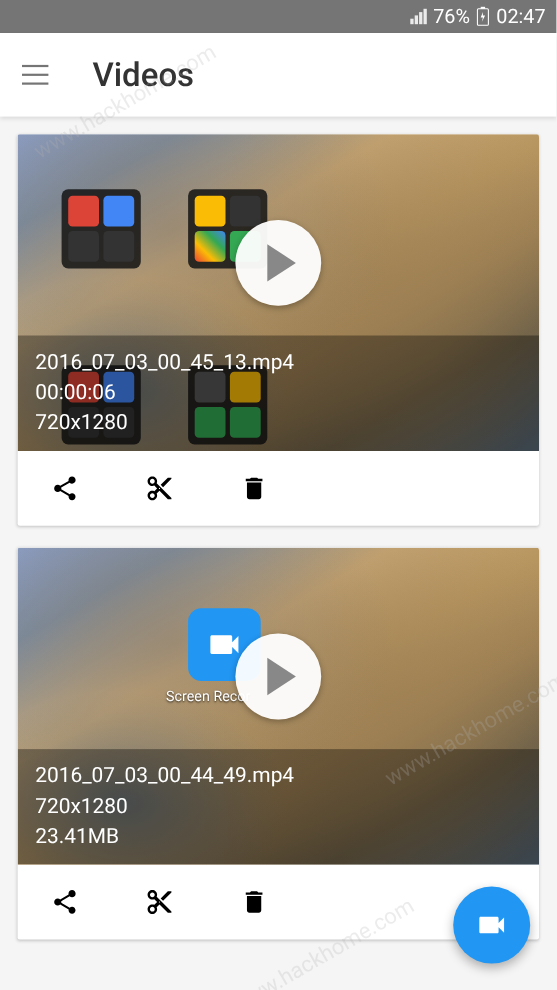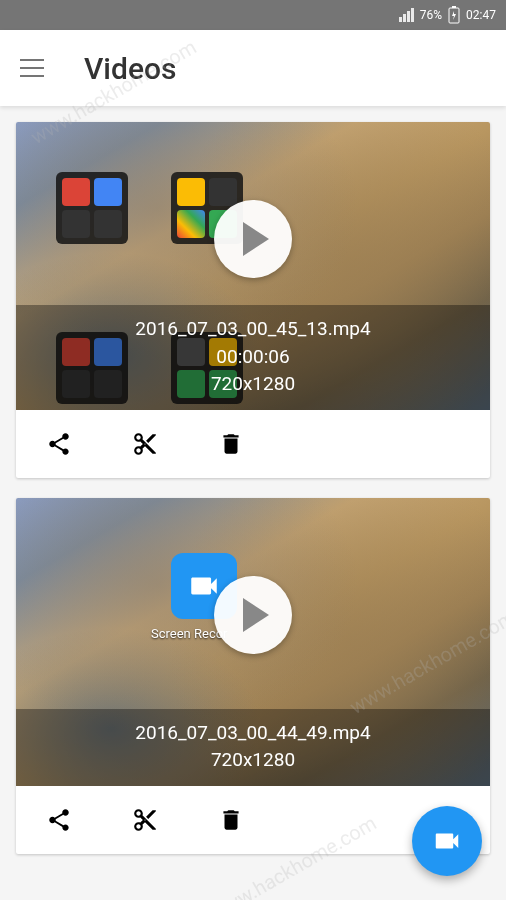--- a/index.html
+++ b/index.html
@@ -12,21 +12,21 @@
       position: relative;
     }
     .status-bar {
       height: 30px;
       background: #757575;
       display: flex;
       justify-content: flex-end;
       align-items: center;
       padding: 0 10px;
       color: white;
-      font-size: 12px;
+      font-size: 18px;
       gap: 6px;
     }
     .signal-icon { display: inline-flex; align-items: flex-end; gap: 1px; }
     .signal-bar { width: 3px; background: rgba(255,255,255,0.85); }
     .app-bar {
       height: 76px;
       background: white;
       display: flex;
       align-items: center;
       padding: 0 20px;
@@ -41,21 +41,20 @@
       background: white;
       border-radius: 2px;
       box-shadow: 0 1px 3px rgba(0,0,0,0.2);
       overflow: hidden;
     }
     .video-preview {
       height: 288px;
       position: relative;
       background: linear-gradient(150deg, #8b9dc3 0%, #7a8ba0 15%, #c9a876 35%, #b89660 50%, #9c7f53 65%, #6b5f48 80%, #5a6b7a 100%);
       overflow: hidden;
-      text-align: center;
     }
     .rocks {
       position: absolute;
       inset: 0;
       background: 
         radial-gradient(ellipse 200px 150px at 30% 30%, rgba(139,125,107,0.6), transparent),
         radial-gradient(ellipse 180px 200px at 70% 50%, rgba(156,127,83,0.7), transparent),
         radial-gradient(ellipse 150px 100px at 20% 80%, rgba(90,107,122,0.8), transparent);
     }
     .app-folder {
@@ -240,20 +239,21 @@
             <path fill="white" d="M17 10.5V7c0-.55-.45-1-1-1H4c-.55 0-1 .45-1 1v10c0 .55.45 1 1 1h12c.55 0 1-.45 1-1v-3.5l4 4v-11l-4 4z"></path>
           </svg>
       </div>
       <div class="single-app-label">Screen Recor</div>
       <div class="play-button">
         <div class="play-triangle"></div>
       </div>
       <div class="video-info">
         <div>2016_07_03_00_44_49.mp4</div>
         <div>720x1280</div>
+        <div>23.41MB</div>
       </div>
     </div>
     <div class="video-actions">
       <svg class="action-icon" width="26" height="26" viewBox="0 0 24 24">
         <path fill="#000" d="M18 16.08c-.76 0-1.44.3-1.96.77L8.91 12.7c.05-.23.09-.46.09-.7s-.04-.47-.09-.7l7.05-4.11c.54.5 1.25.81 2.04.81 1.66 0 3-1.34 3-3s-1.34-3-3-3-3 1.34-3 3c0 .24.04.47.09.7L8.04 9.81C7.5 9.31 6.79 9 6 9c-1.66 0-3 1.34-3 3s1.34 3 3 3c.79 0 1.5-.31 2.04-.81l7.12 4.16c-.05.21-.08.43-.08.65 0 1.61 1.31 2.92 2.92 2.92 1.61 0 2.92-1.31 2.92-2.92s-1.31-2.92-2.92-2.92z"></path>
       </svg>
       <svg class="action-icon" width="26" height="26" viewBox="0 0 24 24">
         <path fill="#000" d="M9.64 7.64c.23-.5.36-1.05.36-1.64 0-2.21-1.79-4-4-4S2 3.79 2 6s1.79 4 4 4c.59 0 1.14-.13 1.64-.36L10 12l-2.36 2.36C7.14 14.13 6.59 14 6 14c-2.21 0-4 1.79-4 4s1.79 4 4 4 4-1.79 4-4c0-.59-.13-1.14-.36-1.64L12 14l7 7h3v-1L9.64 7.64zM6 8c-1.1 0-2-.89-2-2s.9-2 2-2 2 .89 2 2-.9 2-2 2zm0 12c-1.1 0-2-.89-2-2s.9-2 2-2 2 .89 2 2-.9 2-2 2zm6-7.5c-.28 0-.5-.22-.5-.5s.22-.5.5-.5.5.22.5.5-.22.5-.5.5zM19 3l-6 6 2 2 7-7V3z"></path>
       </svg>
       <svg class="action-icon" width="26" height="26" viewBox="0 0 24 24">

